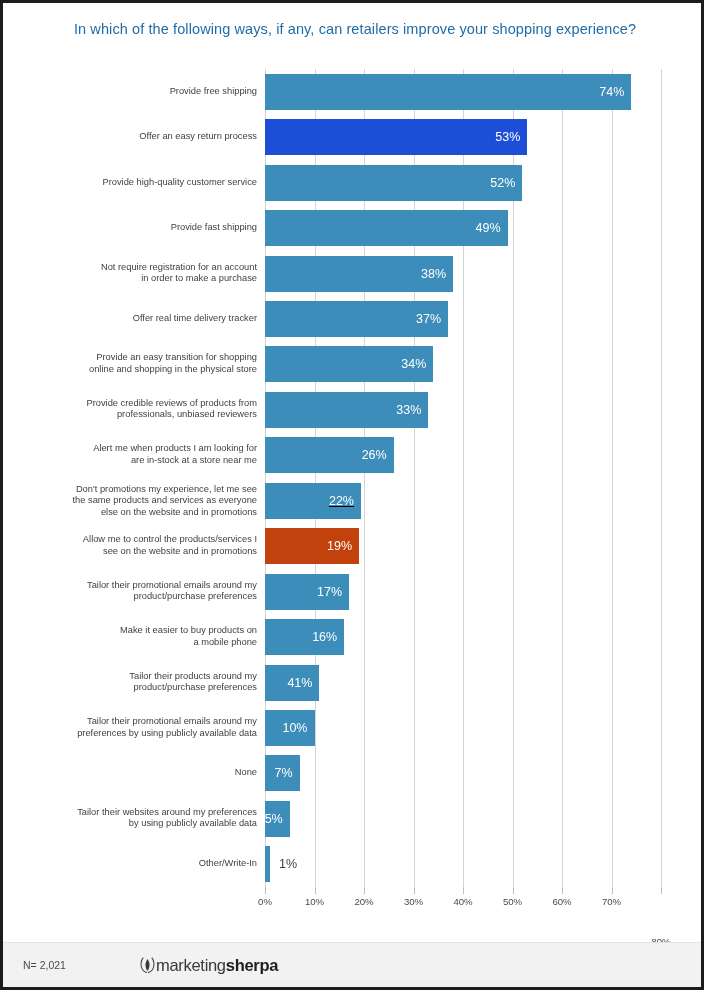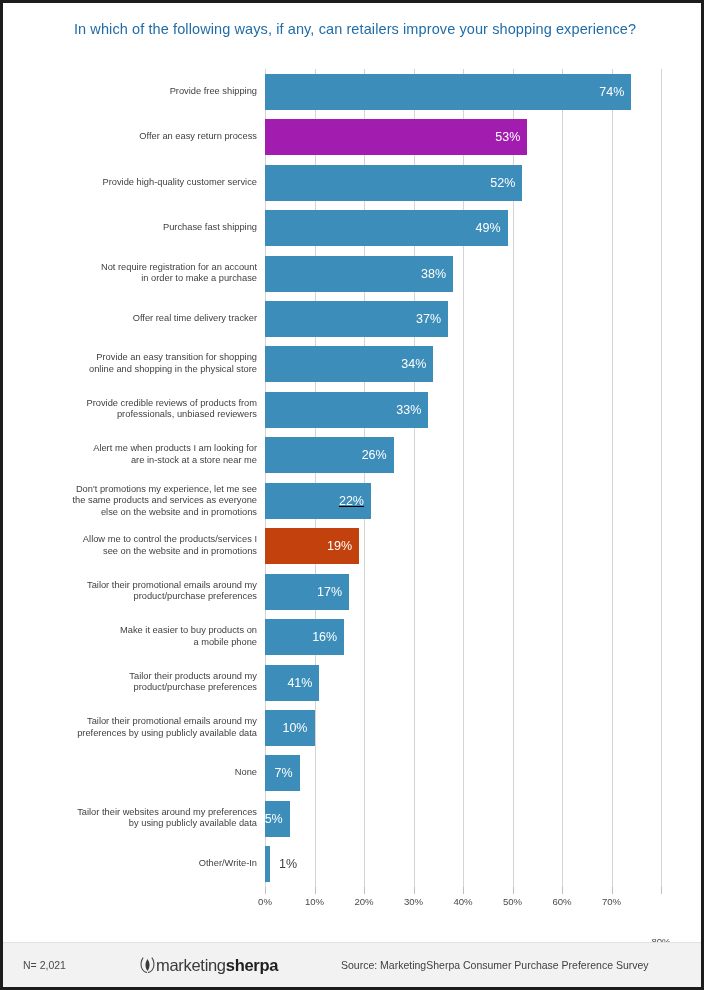--- a/index.html
+++ b/index.html
@@ -182,21 +182,21 @@
         <div class="gridline" style="left: 346.5px;"></div>
         <div class="gridline" style="left: 396px;"></div>
       </div>
     <div id="bars">
         <div class="bar-wrap" style="left: 0px; top: 4.72222px; width: 366.3px;">
           <div class="bar" style="width: 100%; background: rgb(60, 141, 186);">
             <span class="bar-value">74%</span>
           </div>
         </div>
         <div class="bar-wrap" style="left: 0px; top: 50.1667px; width: 262.35px;">
-          <div class="bar" style="width: 100%; background: #a21caf;">
+          <div class="bar" style="width: 100%; background: #1d4ed8;">
             <span class="bar-value">53%</span>
           </div>
         </div>
         <div class="bar-wrap" style="left: 0px; top: 95.6111px; width: 257.4px;">
           <div class="bar" style="width: 100%; background: rgb(60, 141, 186);">
             <span class="bar-value">52%</span>
           </div>
         </div>
         <div class="bar-wrap" style="left: 0px; top: 141.056px; width: 242.55px;">
           <div class="bar" style="width: 100%; background: rgb(60, 141, 186);">
@@ -221,21 +221,21 @@
         <div class="bar-wrap" style="left: 0px; top: 322.833px; width: 163.35px;">
           <div class="bar" style="width: 100%; background: rgb(60, 141, 186);">
             <span class="bar-value">33%</span>
           </div>
         </div>
         <div class="bar-wrap" style="left: 0px; top: 368.278px; width: 128.7px;">
           <div class="bar" style="width: 100%; background: rgb(60, 141, 186);">
             <span class="bar-value">26%</span>
           </div>
         </div>
-        <div class="bar-wrap" style="left: 0px; top: 413.722px; width: 106px; text-decoration: underline;">
+        <div class="bar-wrap" style="left: 0px; top: 413.722px; width: 96px; text-decoration: underline;">
           <div class="bar" style="width: 100%; background: rgb(60, 141, 186);">
             <span class="bar-value">22%</span>
           </div>
         </div>
         <div class="bar-wrap" style="left: 0px; top: 459.167px; width: 94.05px;">
           <div class="bar" style="width: 100%; background: #c2410c;">
             <span class="bar-value">19%</span>
           </div>
         </div>
         <div class="bar-wrap" style="left: 0px; top: 504.611px; width: 84.15px;">
@@ -287,21 +287,21 @@
           <span class="ln">Offer an easy return process</span>
         </div>
       </div>
       <div class="row" style="top: 161.611px;">
         <div class="row-label">
           <span class="ln">Provide high-quality customer service</span>
         </div>
       </div>
       <div class="row" style="top: 207.056px;">
         <div class="row-label">
-          <span class="ln">Purchase fast shipping</span>
+          <span class="ln">Provide fast shipping</span>
         </div>
       </div>
       <div class="row" style="top: 252.5px;">
         <div class="row-label">
           <span class="ln">Not require registration for an account</span>
           <span class="ln">in order to make a purchase</span>
         </div>
       </div>
       <div class="row" style="top: 297.944px;">
         <div class="row-label">
@@ -408,16 +408,15 @@
       <span id="logo-mark">
         <svg width="15" height="17" viewBox="0 0 15 17" aria-hidden="true">
           <path d="M3.2 1.2 C0.6 4.2 0.2 9.5 2.6 13.2 C3.6 14.7 5.3 15.8 7.0 16.1" fill="none" stroke="#4a4a4a" stroke-width="1.1"></path>
           <path d="M11.8 1.2 C14.4 4.2 14.8 9.5 12.4 13.2 C11.4 14.7 9.7 15.8 8.0 16.1" fill="none" stroke="#4a4a4a" stroke-width="1.1"></path>
           <path d="M7.5 2.4 C5.0 6.0 4.6 10.2 7.5 14.6 C10.4 10.2 10.0 6.0 7.5 2.4 Z" fill="#3a3a3a"></path>
         </svg>
       </span>
       <span id="logo-text-a">marketing</span>
       <span id="logo-text-b">sherpa</span>
     </div>
-    <div id="footer-source">Source: MarketingSherpa Consumer Purchase Preference Survey</div>
   </div>
 
 </div>
 
 </body></html>

